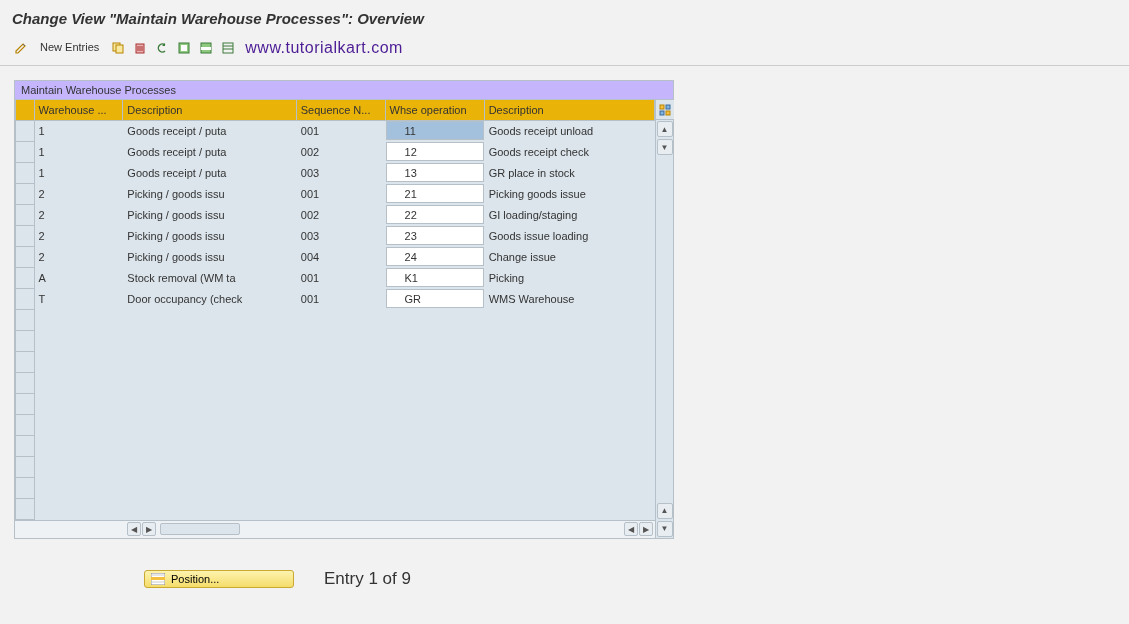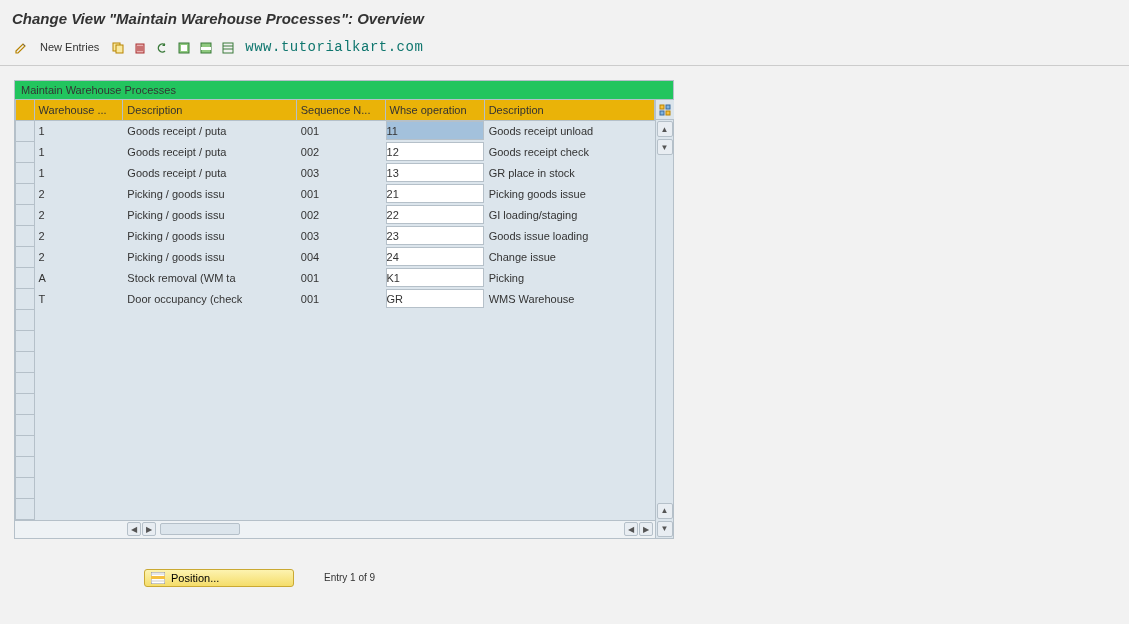--- a/index.html
+++ b/index.html
@@ -36,37 +36,37 @@
       cursor: pointer;
       border-radius: 2px;
     }
     .toolbar .text-btn {
       padding: 2px 6px;
       cursor: pointer;
       font-size: 11px;
       color: #333;
     }
     .watermark {
-      font-family: Liberation Mono, monospace;
-      font-size: 14px;
-      color: #0f766e;
+      font-family: Liberation Sans, sans-serif;
+      font-size: 16px;
+      color: #4c1d95;
       margin-left: 4px;
       letter-spacing: 0.5px;
     }
     .content-area {
       padding: 14px;
     }
     .panel {
       border: 1px solid #b5c0c9;
       background: #eef2f5;
       width: 660px;
       position: relative;
     }
     .panel-header {
-      background: #22c55e;
+      background: #c4b5fd;
       border-bottom: 1px solid #b5c0c9;
       padding: 3px 6px;
       font-size: 11px;
       color: #333;
     }
     .table-wrapper {
       display: flex;
       background: #eef2f5;
     }
     .table-main {
@@ -116,21 +116,21 @@
       height: 100%;
       display: flex;
       align-items: center;
       white-space: nowrap;
       overflow: hidden;
     }
     tbody td .cell-input {
       background: #fff;
       border: 1px solid #b5c0c9;
       margin: 0;
-      padding: 1px 0;
+      padding: 1px 18px;
       width: 100%;
       height: 19px;
       font-size: 11px;
       font-family: inherit;
       color: #333;
     }
     tbody td .cell-input.selected {
       background: #a3c1dc;
     }
     tbody tr.empty td { background: #dce5ec; }
@@ -225,21 +225,21 @@
       font-size: 11px;
       cursor: pointer;
       min-width: 150px;
       justify-content: flex-start;
     }
     .position-btn .pos-icon {
       width: 14px; height: 12px;
       display: inline-block;
     }
     .entry-text {
-      font-size: 10px; color: #333;
+      font-size: 17px; color: #333;
     }
     svg { display: block; }
   </style>
 </head>
 <body>
 
 <div class="page-title">Change View "Maintain Warehouse Processes": Overview</div>
 
 <div class="toolbar">
   <span class="icon-btn">

